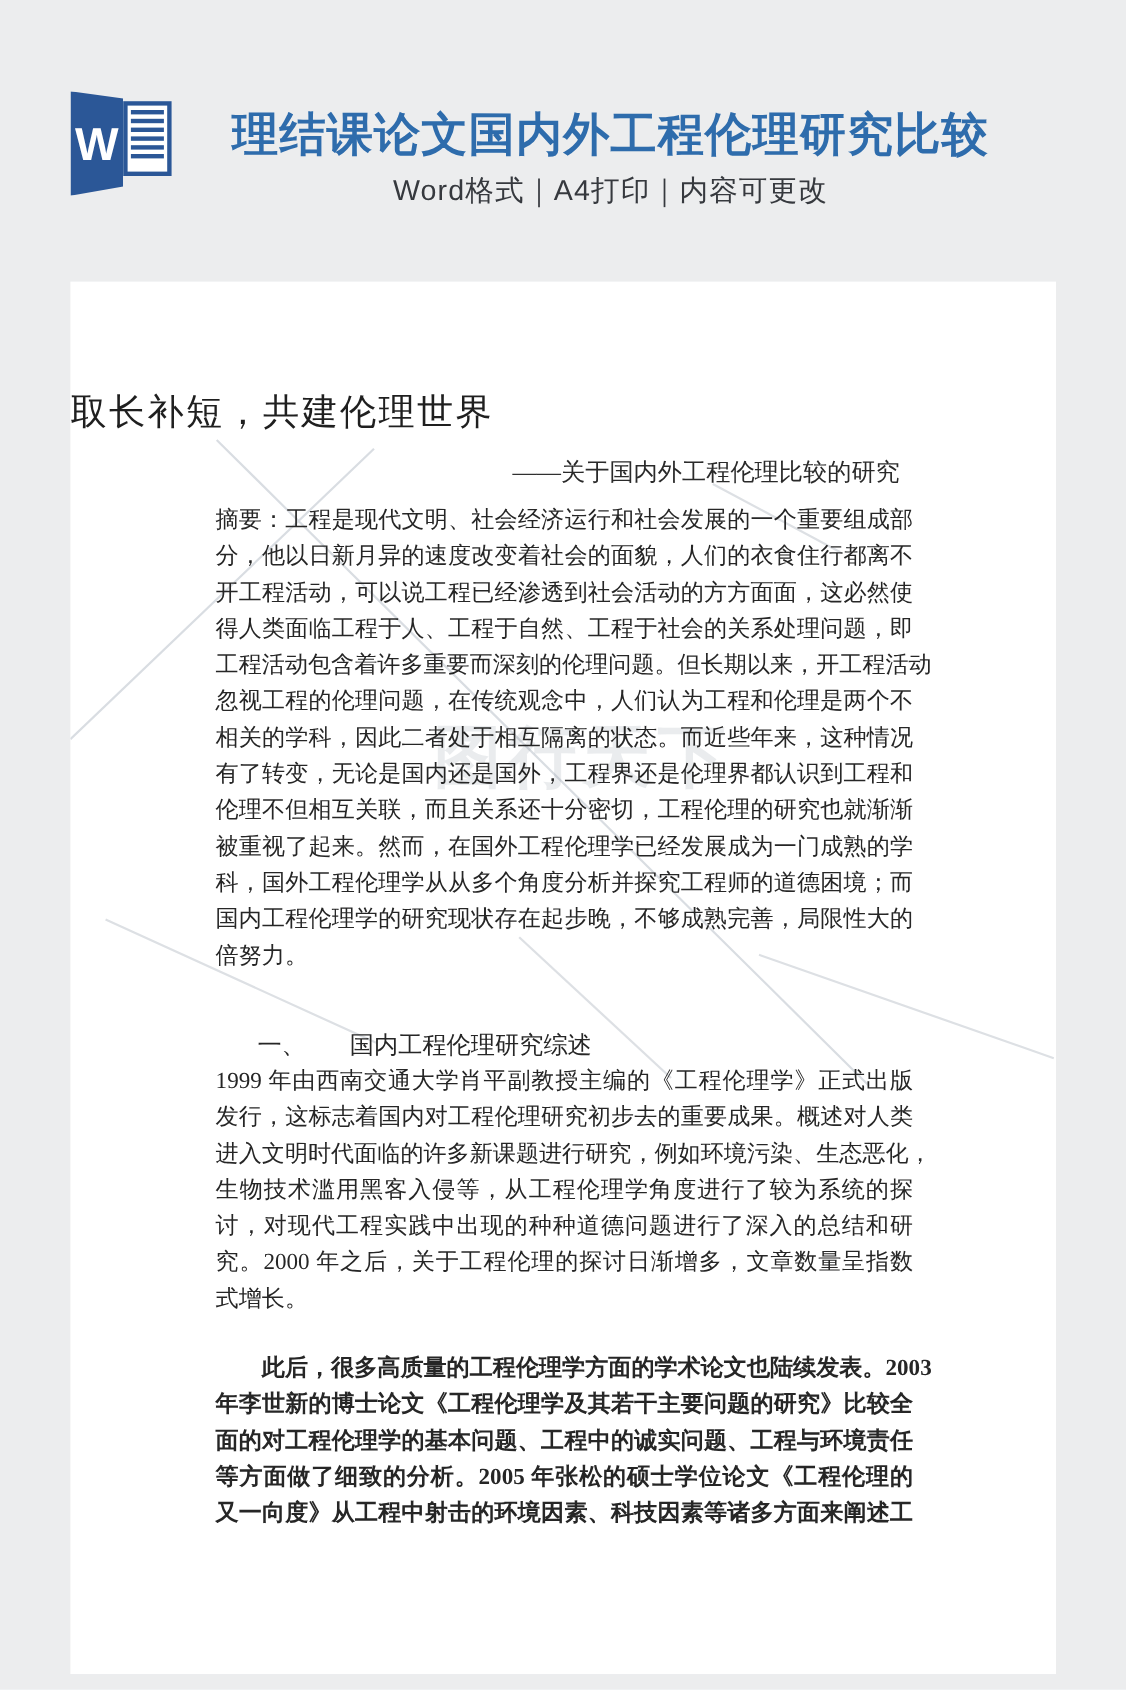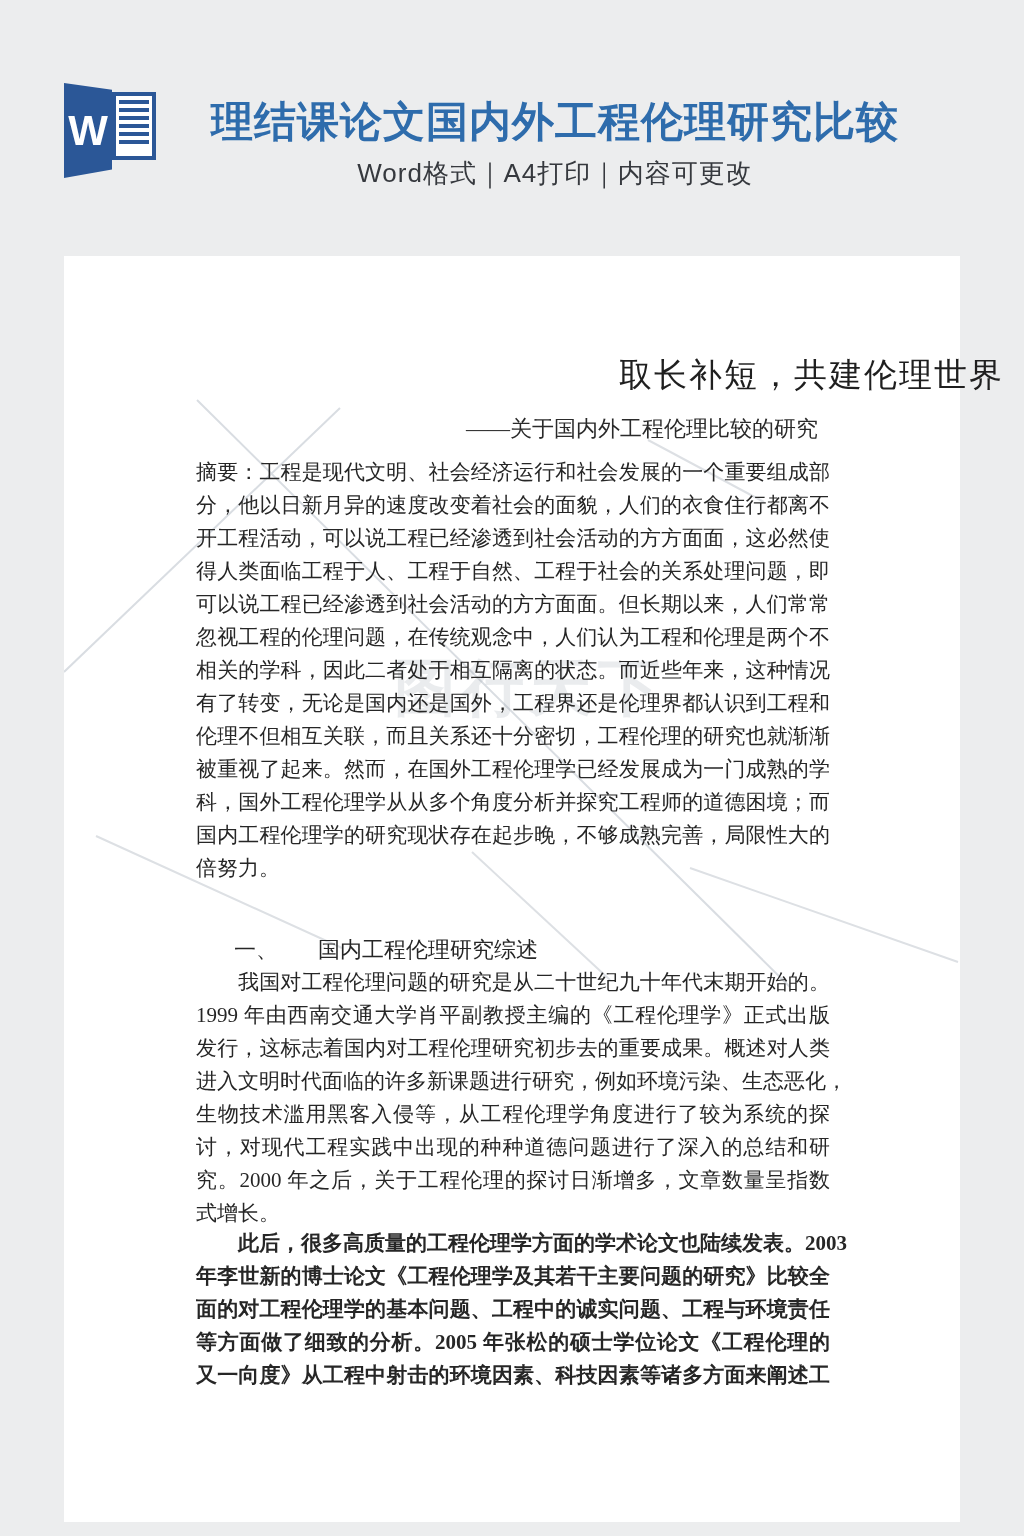--- a/index.html
+++ b/index.html
@@ -48,21 +48,21 @@
   .wm-lines{position:absolute;left:0;top:0;width:896px;height:1266px;pointer-events:none;}
   .wm-text{
     position:absolute;left:300px;top:390px;
     font-family:"Liberation Serif","DejaVu Serif",serif;
     font-size:62px;font-weight:bold;letter-spacing:6px;
     color:rgba(125,135,148,0.16);
     white-space:nowrap;pointer-events:none;margin-left:30px;
   }
   .doc-title{
     position:absolute;left:0;top:96px;width:940px;
-    text-align:right;font-family:"Liberation Serif","DejaVu Serif",serif;
+    text-align:left;font-family:"Liberation Serif","DejaVu Serif",serif;
     font-size:33px;color:#1f1f1f;line-height:46px;letter-spacing:2px;
     white-space:nowrap;
   }
   .doc-sub{
     position:absolute;right:142px;top:158px;
     font-family:"Liberation Serif","DejaVu Serif",serif;
     font-size:22px;color:#2a2a2a;line-height:30px;white-space:nowrap;
   }
   .blk{
     position:absolute;left:132px;width:634px;
@@ -119,37 +119,36 @@
 
   <div class="doc-title">取长补短，共建伦理世界</div>
 
   <div class="doc-sub">——关于国内外工程伦理比较的研究</div>
 
   <div class="blk blk-abstract">
       <div class="bline">摘要：工程是现代文明、社会经济运行和社会发展的一个重要组成部</div>
       <div class="bline">分，他以日新月异的速度改变着社会的面貌，人们的衣食住行都离不</div>
       <div class="bline">开工程活动，可以说工程已经渗透到社会活动的方方面面，这必然使</div>
       <div class="bline">得人类面临工程于人、工程于自然、工程于社会的关系处理问题，即</div>
-      <div class="bline">可以说工程已经渗透到社会活动的方方面面。但长期以来，人们常常</div>
+      <div class="bline">工程活动包含着许多重要而深刻的伦理问题。但长期以来，开工程活动</div>
       <div class="bline">忽视工程的伦理问题，在传统观念中，人们认为工程和伦理是两个不</div>
       <div class="bline">相关的学科，因此二者处于相互隔离的状态。而近些年来，这种情况</div>
       <div class="bline">有了转变，无论是国内还是国外，工程界还是伦理界都认识到工程和</div>
       <div class="bline">伦理不但相互关联，而且关系还十分密切，工程伦理的研究也就渐渐</div>
       <div class="bline">被重视了起来。然而，在国外工程伦理学已经发展成为一门成熟的学</div>
       <div class="bline">科，国外工程伦理学从从多个角度分析并探究工程师的道德困境；而</div>
       <div class="bline">国内工程伦理学的研究现状存在起步晚，不够成熟完善，局限性大的</div>
       <div class="bline short">倍努力。</div>
     </div>
 
   <div class="blk blk-heading">
     <span class="hnum">一、</span><span class="htxt">国内工程伦理研究综述</span>
   </div>
 
   <div class="blk blk-para2">
-      <div class="bline indent">我国对工程伦理问题的研究是从二十世纪九十年代末期开始的。</div>
       <div class="bline">1999 年由西南交通大学肖平副教授主编的《工程伦理学》正式出版</div>
       <div class="bline">发行，这标志着国内对工程伦理研究初步去的重要成果。概述对人类</div>
       <div class="bline">进入文明时代面临的许多新课题进行研究，例如环境污染、生态恶化，</div>
       <div class="bline">生物技术滥用黑客入侵等，从工程伦理学角度进行了较为系统的探</div>
       <div class="bline">讨，对现代工程实践中出现的种种道德问题进行了深入的总结和研</div>
       <div class="bline">究。2000 年之后，关于工程伦理的探讨日渐增多，文章数量呈指数</div>
       <div class="bline short">式增长。</div>
     </div>
 
   <div class="blk blk-para3">

